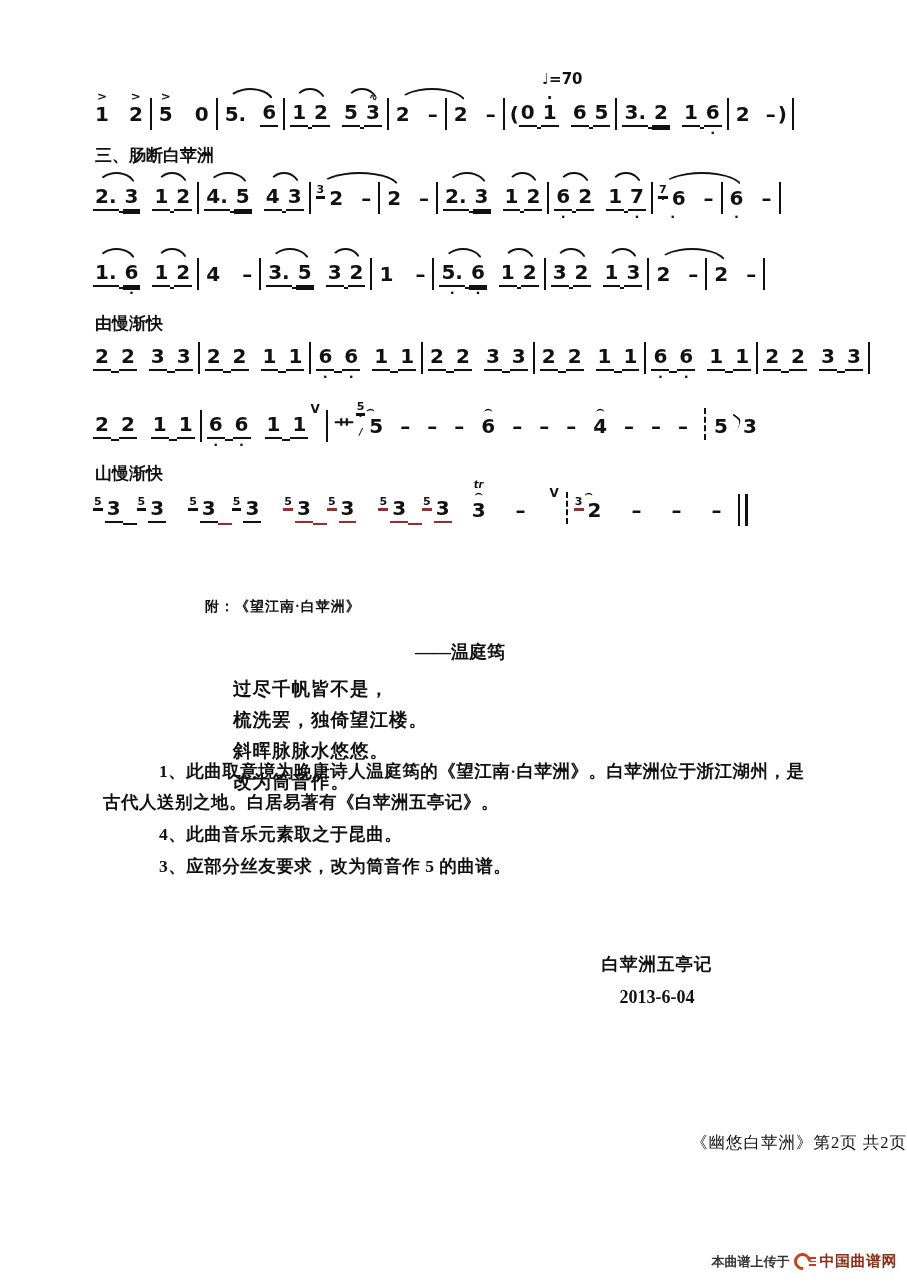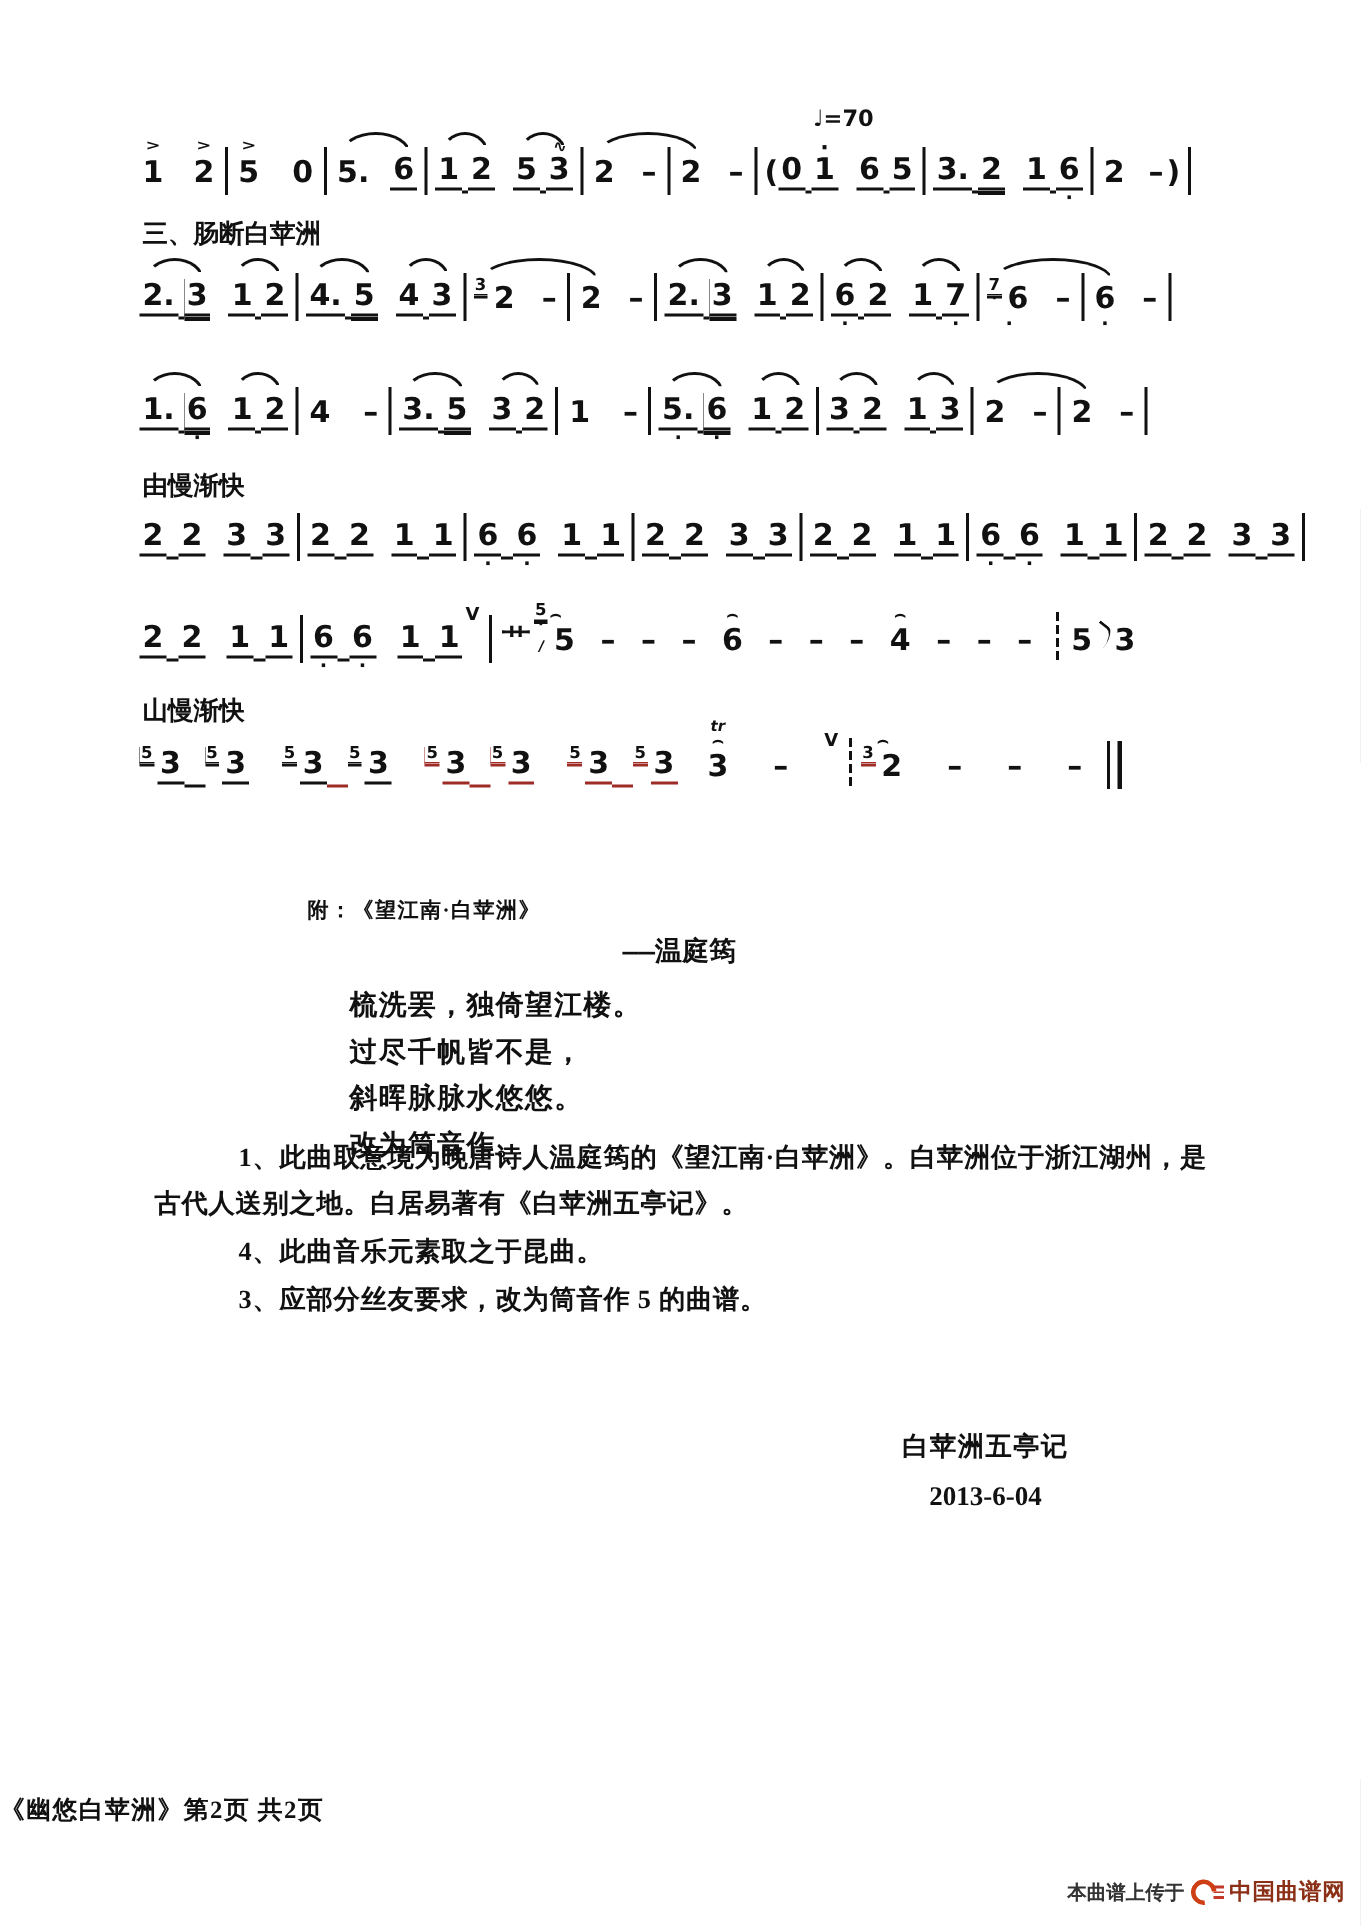--- a/index.html
+++ b/index.html
@@ -44,29 +44,29 @@
   .g{display:inline-flex;flex-direction:column;align-items:center;transform:translateY(-8px);margin-right:2px;}
   .gnum{font:bold 11px "DejaVu Sans",sans-serif;line-height:12px;padding:0 1px;}
   .g .u2{border-bottom:1.5px solid #111;box-shadow:0 2px 0 #111;}
   .g .red{border-bottom-color:#9e2b25;box-shadow:0 2px 0 #9e2b25;}
   .gbot{height:6px;font:bold 10px "DejaVu Sans",sans-serif;line-height:5px;}
   .gslash{font:bold 10px "DejaVu Sans",sans-serif;transform:translateY(6px) rotate(8deg);}
 
   
   #poem{position:absolute;left:205px;top:598px;font-weight:700;}
   .poem-title{font-size:14px;letter-spacing:1px;}
-  .poem-author{font-size:18px;margin:6px 0 10px 210px;font-family:Liberation Mono, monospace;}
+  .poem-author{font-size:18px;margin:24px 0 10px 210px;}
   .poem-line{font-size:18.5px;line-height:31px;margin-left:28px;letter-spacing:1px;}
   #notes{position:absolute;left:103px;top:756px;width:716px;font-weight:700;}
   .note-p{font-size:17.5px;line-height:31px;text-indent:56px;letter-spacing:.5px;margin:0 0 1px 0;}
   #credits{position:absolute;left:552px;top:952px;width:210px;text-align:center;font-weight:700;}
   .credit-maker{font-size:17.5px;letter-spacing:1px;}
   .credit-date{font-size:18px;margin-top:11px;font-family:"Liberation Serif",serif;}
-  #footer{position:absolute;left:0;top:1196px;width:100%;text-align:left;
-          font-size:16.5px;font-weight:700;letter-spacing:1px;}
+  #footer{position:absolute;left:0;top:1132px;width:100%;text-align:right;
+          font-size:16.5px;font-weight:400;letter-spacing:1px;}
   #watermark{position:absolute;right:10px;top:1252px;display:flex;align-items:center;gap:4px;}
   .wm-prefix{font-size:13px;font-weight:700;color:#333;}
   .wm-logo{width:11px;height:11px;border:3.5px solid #cf3f16;border-right-color:transparent;
            border-radius:50%;transform:rotate(40deg);display:inline-block;}
   .wm-lines{display:inline-flex;flex-direction:column;gap:2px;margin-left:-6px;}
   .wm-lines i{display:block;width:7px;height:1.5px;background:#c0392b;}
   .wm-site{font-size:15px;font-weight:800;color:#8b3016;letter-spacing:.5px;}
 </style>
 </head>
 <body>
@@ -1308,22 +1308,22 @@
         <span class="sp" style="width: 10px;"></span>
         <span class="bar final"></span>
       </div>
     </div>
 
   <div id="poem">
     <div class="poem-title">
       <span>附：</span><span>《望江南·白苹洲》</span>
     </div>
     <div class="poem-author">——温庭筠</div>
+    <div class="poem-line">过尽千帆皆不是，</div>
     <div class="poem-line">梳洗罢，独倚望江楼。</div>
-    <div class="poem-line">过尽千帆皆不是，</div>
     <div class="poem-line">斜晖脉脉水悠悠。</div>
     <div class="poem-line">改为筒音作。</div>
   </div>
 
   <div id="notes">
     <p class="note-p">1、此曲取意境为晚唐诗人温庭筠的《望江南·白苹洲》。白苹洲位于浙江湖州，是古代人送别之地。白居易著有《白苹洲五亭记》。</p>
     <p class="note-p">4、此曲音乐元素取之于昆曲。</p>
     <p class="note-p">3、应部分丝友要求，改为筒音作 5 的曲谱。</p>
   </div>
 

